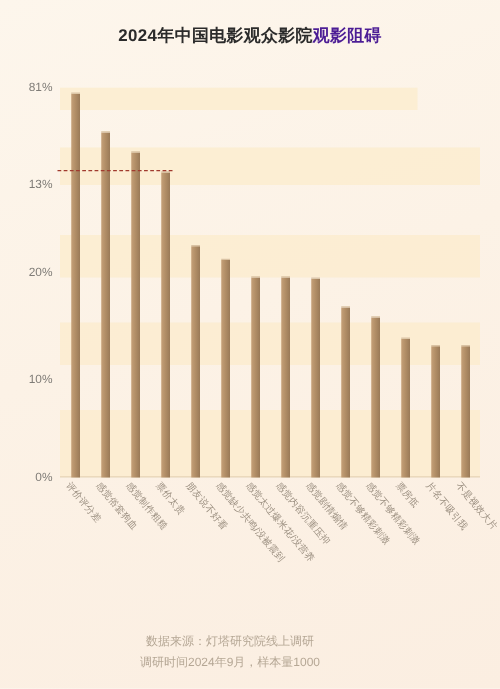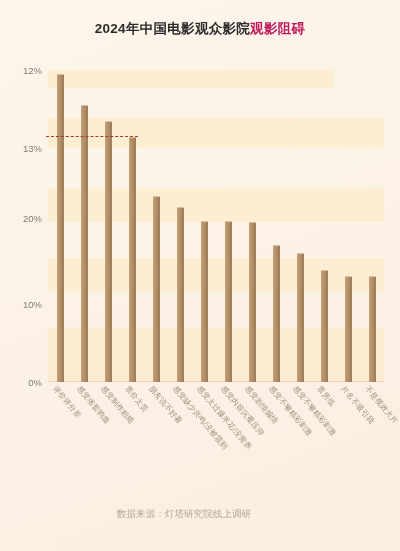--- a/index.html
+++ b/index.html
@@ -28,21 +28,21 @@
     left: 0;
     top: 20px;
     width: 400px;
     text-align: center;
     font-size: 13.5px;
     font-weight: bold;
     letter-spacing: 0.3px;
     color: #2b2b2b;
     white-space: nowrap;
   }
-  .title .accent { color: #be185d; }
+  .title .accent { color: #4c1d95; }
 
   
   .plot {
     position: absolute;
     left: 48px;
     top: 70px;
     width: 336px;
     height: 312px;
   }
   .bands {
@@ -149,21 +149,21 @@
         <div class="band wide" style="top: 118px; height: 34px;"></div>
         <div class="band wide" style="top: 188px; height: 34px;"></div>
         <div class="band wide" style="top: 258px; height: 54px;"></div>
       </div>
     <div class="axis-line"></div>
     <div class="yticks">
         <div class="ytick" style="top: 312px;">0%</div>
         <div class="ytick" style="top: 234px; margin-left: 44px;">10%</div>
         <div class="ytick" style="top: 148px;">20%</div>
         <div class="ytick" style="top: 78px;">13%</div>
-        <div class="ytick" style="top: 0px;">12%</div>
+        <div class="ytick" style="top: 0px;">81%</div>
       </div>
     <div class="bars">
         <div class="bar" title="评价评分差 39.5%" style="left: 8.5px; height: 308.1px; background: linear-gradient(90deg, rgb(197, 160, 120) 0%, rgb(176, 141, 102) 50%, rgb(154, 122, 88) 100%);"></div>
         <div class="bar" title="感觉俗套狗血 35.5%" style="left: 32.5px; height: 276.9px; background: linear-gradient(90deg, rgb(197, 160, 120) 0%, rgb(176, 141, 102) 50%, rgb(154, 122, 88) 100%);"></div>
         <div class="bar" title="感觉制作粗糙 33.5%" style="left: 56.5px; height: 261.3px; background: linear-gradient(90deg, rgb(197, 160, 120) 0%, rgb(176, 141, 102) 50%, rgb(154, 122, 88) 100%);"></div>
         <div class="bar" title="票价太贵 31.4%" style="left: 80.5px; height: 244.92px; background: linear-gradient(90deg, rgb(197, 160, 120) 0%, rgb(176, 141, 102) 50%, rgb(154, 122, 88) 100%);"></div>
         <div class="bar" title="朋友说不好看 23.9%" style="left: 104.5px; height: 186.42px; background: linear-gradient(90deg, rgb(197, 160, 120) 0%, rgb(176, 141, 102) 50%, rgb(154, 122, 88) 100%);"></div>
         <div class="bar" title="感觉缺少共鸣/没被震到 22.5%" style="left: 128.5px; height: 175.5px; background: linear-gradient(90deg, rgb(197, 160, 120) 0%, rgb(176, 141, 102) 50%, rgb(154, 122, 88) 100%);"></div>
         <div class="bar" title="感觉太过爆米花/没营养 20.7%" style="left: 152.5px; height: 161.46px; background: linear-gradient(90deg, rgb(197, 160, 120) 0%, rgb(176, 141, 102) 50%, rgb(154, 122, 88) 100%);"></div>
         <div class="bar" title="感觉内容沉重压抑 20.6%" style="left: 176.5px; height: 160.68px; background: linear-gradient(90deg, rgb(197, 160, 120) 0%, rgb(176, 141, 102) 50%, rgb(154, 122, 88) 100%);"></div>
@@ -191,15 +191,16 @@
       <div class="xlabel" style="left: 202px;">感觉剧情煽情</div>
       <div class="xlabel" style="left: 226px;">感觉不够精彩刺激</div>
       <div class="xlabel" style="left: 250px;">感觉不够精彩刺激</div>
       <div class="xlabel" style="left: 274px;">票房低</div>
       <div class="xlabel" style="left: 298px;">片名不吸引我</div>
       <div class="xlabel" style="left: 322px;">不是视效大片</div>
     </div>
 
   <div class="footer">
     <div>数据来源：灯塔研究院线上调研</div>
+    <div>调研时间2024年9月，样本量1000</div>
   </div>
 
 </div>
 
 </body></html>

